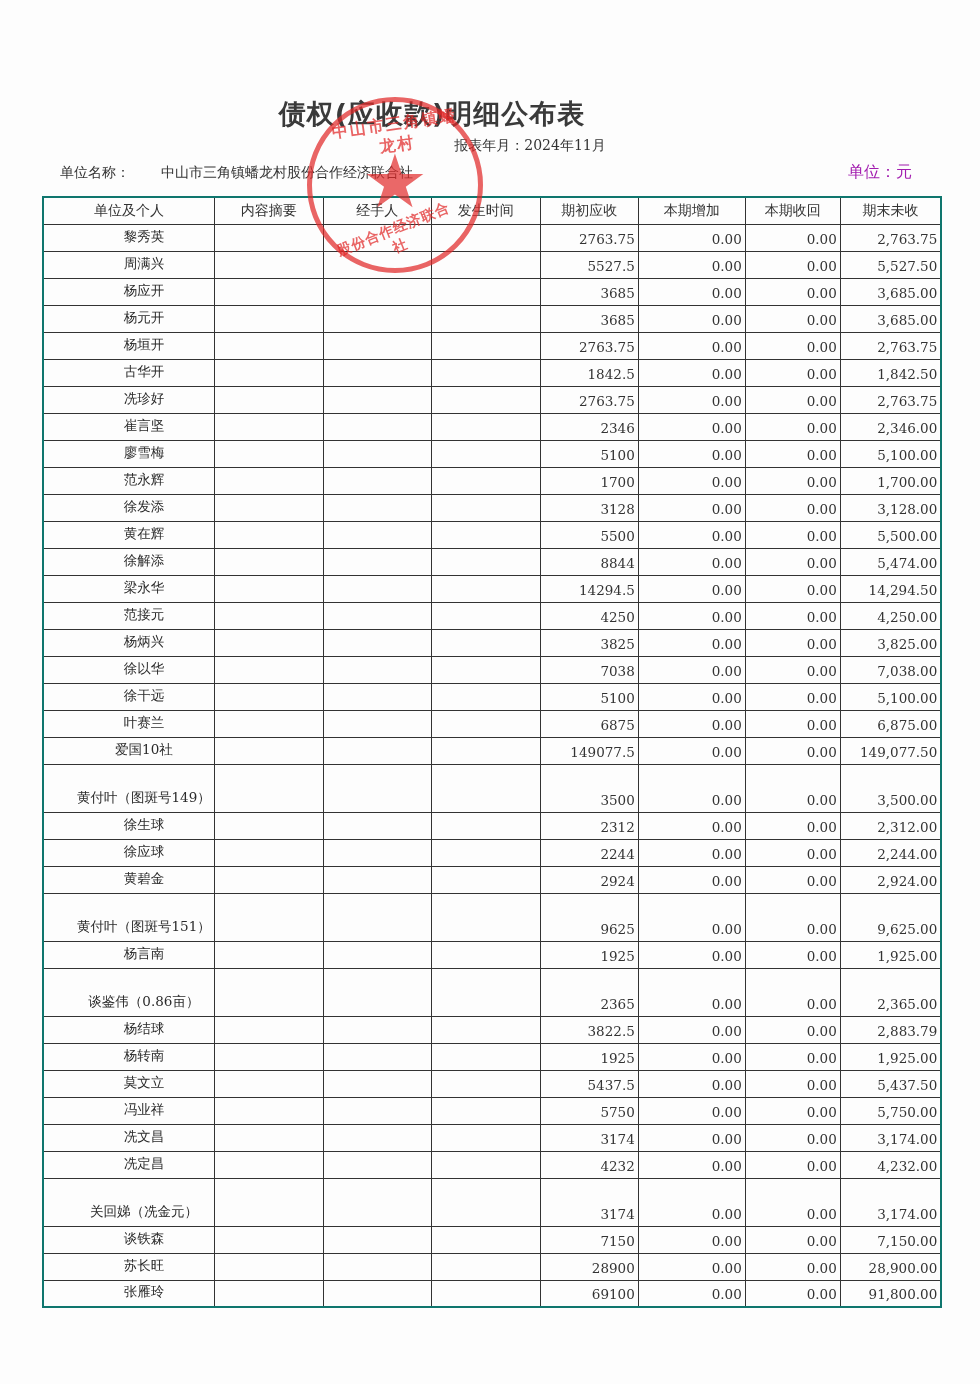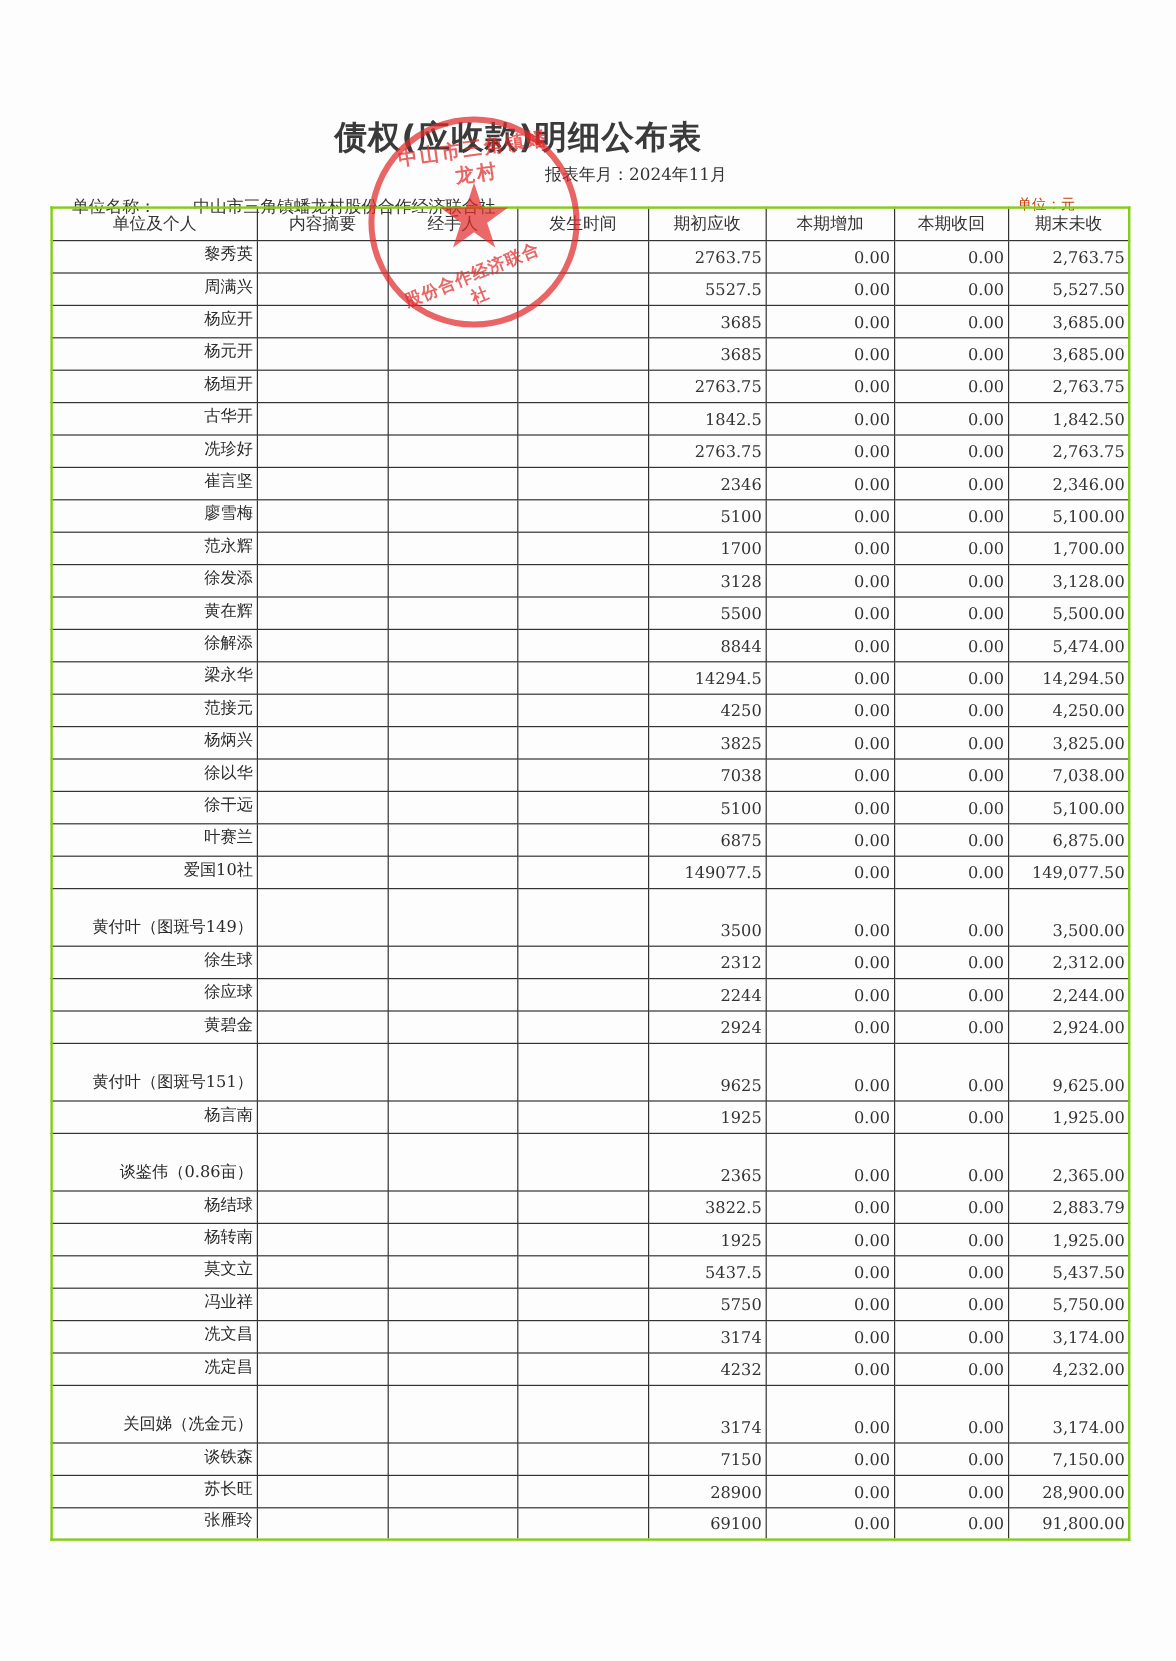--- a/index.html
+++ b/index.html
@@ -8,33 +8,33 @@
     font-family: "DejaVu Serif", "Liberation Serif", serif; color: #2a2a2a;
   }
   .title {
     position: absolute; top: 96px; left: 0; width: 864px; text-align: center;
     font-family: "DejaVu Sans", "Liberation Sans", sans-serif; font-weight: bold;
     font-size: 27px; letter-spacing: 1px; color: #3a3a3a;
   }
   .subtitle { position: absolute; top: 137px; left: 0; width: 980px; text-align: center; font-size: 14px; color: #333; margin-left: 40px; }
   .unit-name { position: absolute; top: 164px; left: 60px; font-size: 14px; color: #333; }
   .unit-name .lbl { margin-right: 31px; }
-  .unit-right { position: absolute; top: 162px; left: 848px; font-size: 12px; color: #c2410c; }
+  .unit-right { position: absolute; top: 162px; left: 848px; font-size: 16px; color: #a21caf; }
   table.ledger {
-    position: absolute; top: 172px; left: 42px; border-collapse: collapse; table-layout: fixed;
-    border: 2px solid #84cc16;
+    position: absolute; top: 196px; left: 42px; border-collapse: collapse; table-layout: fixed;
+    border: 2px solid #0f766e;
   }
   table.ledger th, table.ledger td {
     border: 1.5px solid #333; padding: 0 3px; font-size: 13.5px; font-weight: normal;
     overflow: hidden; white-space: nowrap; box-sizing: border-box;
   }
   table.ledger th { height: 27px; text-align: center; font-size: 14px; color: #333; }
   table.ledger td { height: 27px; vertical-align: bottom; padding-bottom: 4px; }
   table.ledger tr.tall td { height: 48px; }
-  td.name { text-align: right; padding-left: 4px; white-space: normal; line-height: 21px; margin-top: 42px; }
+  td.name { text-align: center; padding-left: 4px; white-space: normal; line-height: 21px; margin-top: 42px; }
   td.name .indent { display: inline-block; width: 30px; }
   td.num { text-align: right; font-family: "DejaVu Serif", "Liberation Serif", serif; font-size: 13px; color: #333; }
   td.blank { }
   col.c1 { width: 146px; } col.c2 { width: 109px; } col.c3 { width: 108px; } col.c4 { width: 109px; }
   col.c5 { width: 98px; } col.c6 { width: 107px; } col.c7 { width: 95px; } col.c8 { width: 101px; }
   .stamp {
     position: absolute; left: 307px; top: 97px; width: 176px; height: 176px; border-radius: 50%;
     border: 5px solid rgba(225, 40, 40, 0.72); box-sizing: border-box; pointer-events: none;
   }
   .stamp .star {

